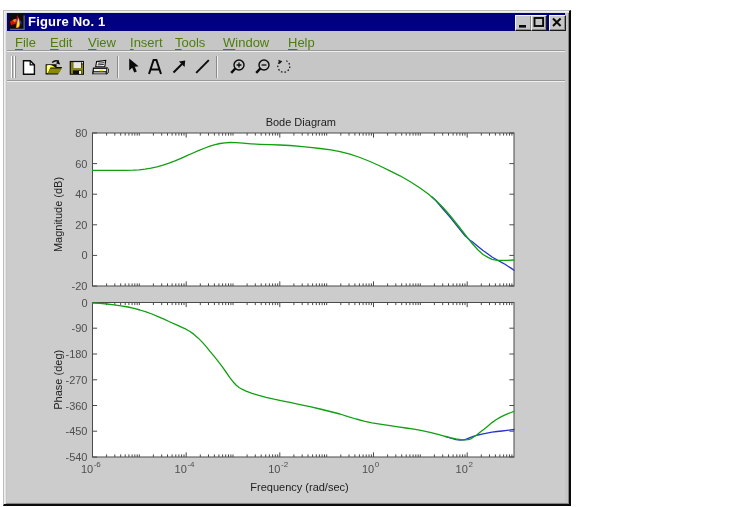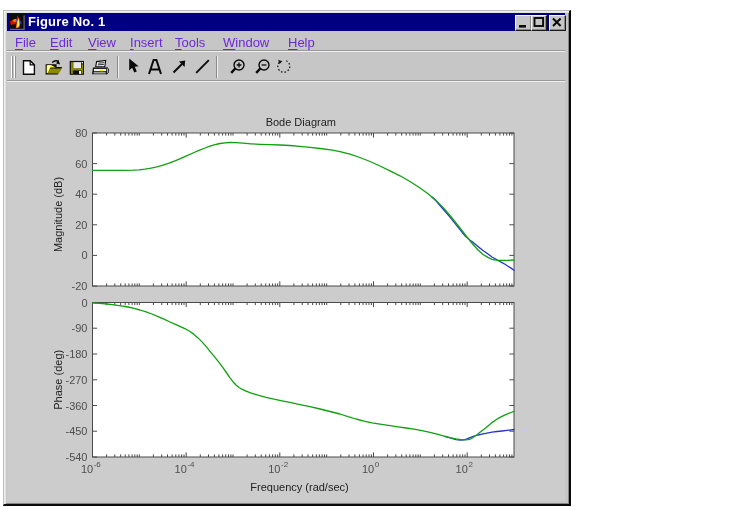--- a/index.html
+++ b/index.html
@@ -11,21 +11,21 @@
      border-top:1px solid #bdbdbd;border-left:1px solid #bdbdbd;
      border-right:2px solid #0a0a0a;border-bottom:2px solid #0a0a0a;
      box-shadow: inset 1px 1px 0 #efefef, inset 2px 2px 0 #e2e2e2, inset -1px -1px 0 #868686;}
 #title{left:7px;top:13px;width:558px;height:18px;background:#000080;}
 #tname{left:28px;top:14px;color:#fff;font-weight:bold;font-size:13px;letter-spacing:0.2px;}
 .tbtn{top:15px;width:14.5px;height:14px;background:#c6c6c6;
       border-top:1px solid #f4f4f4;border-left:1px solid #f4f4f4;
       border-right:1px solid #1a1a1a;border-bottom:1px solid #1a1a1a;
       box-shadow: inset -1px -1px 0 #8a8a8a;}
 #menubar{left:7px;top:31px;width:558px;height:19px;background:#c6c6c6;}
-.mitem{top:35px;font-size:13px;color:#6d28d9;}
+.mitem{top:35px;font-size:13px;color:#4d7c0f;}
 .mitem u{text-decoration-thickness:1px;text-underline-offset:2px;}
 #menuline{left:7px;top:50px;width:558px;height:0px;border-top:1px solid #9a9a9a;
           box-shadow:0 1px 0 #efefef;}
 #toolbar{left:7px;top:52px;width:558px;height:28px;background:#c6c6c6;
          border-bottom:1px solid #9a9a9a;box-shadow:0 1px 0 #efefef;}
 .tsep{top:56px;width:0px;height:22px;border-left:1px solid #8a8a8a;border-right:1px solid #f0f0f0;}
 #canvas{left:7px;top:82px;width:558px;height:420px;background:#cccccc;}
 </style>
 </head>
 <body>

